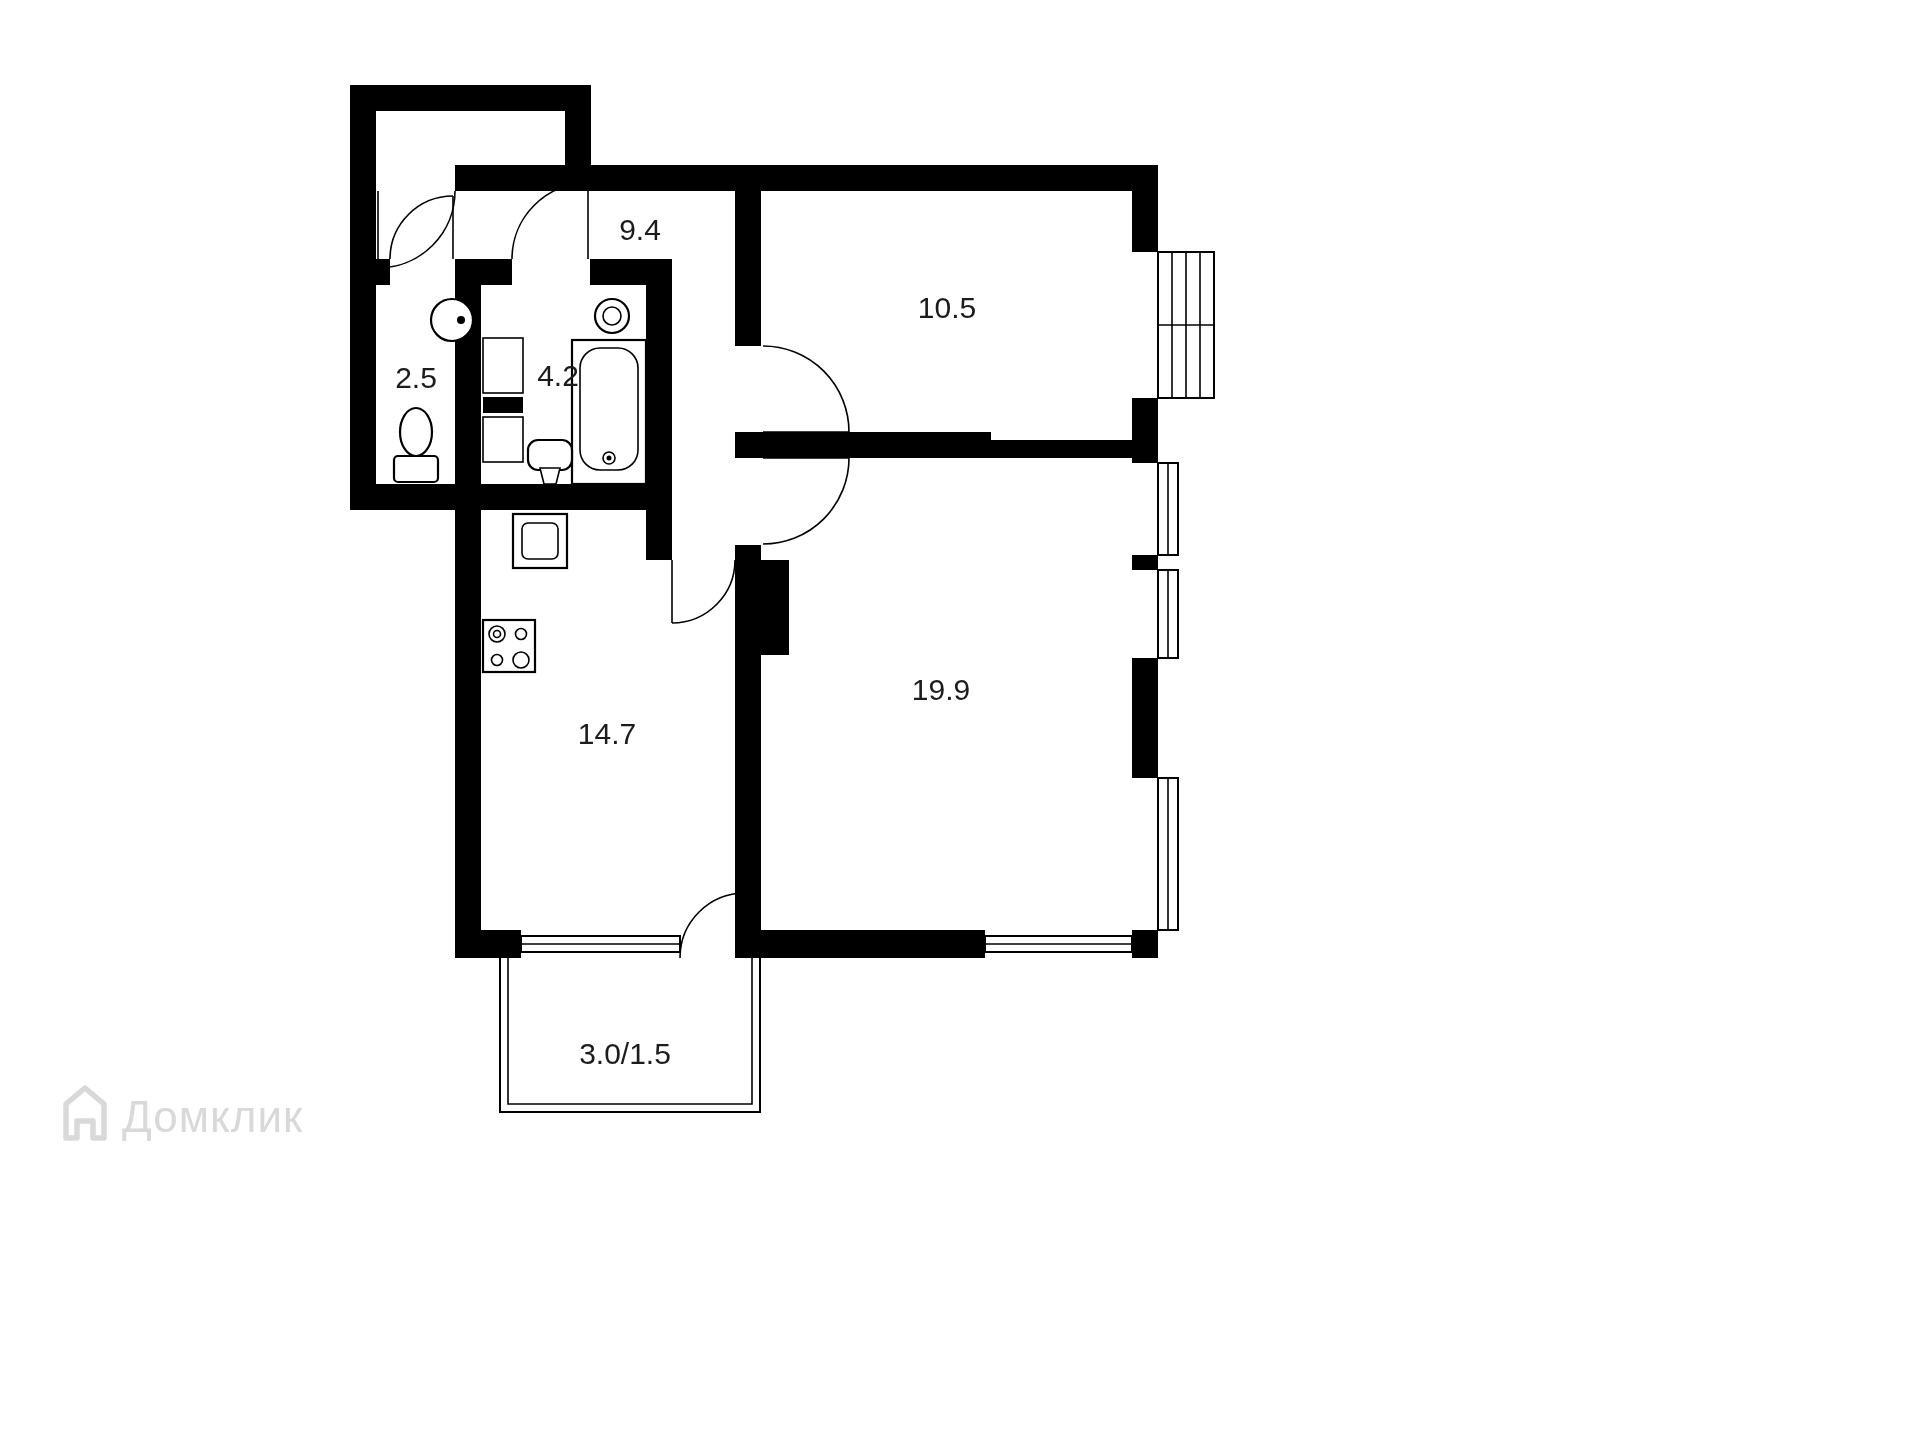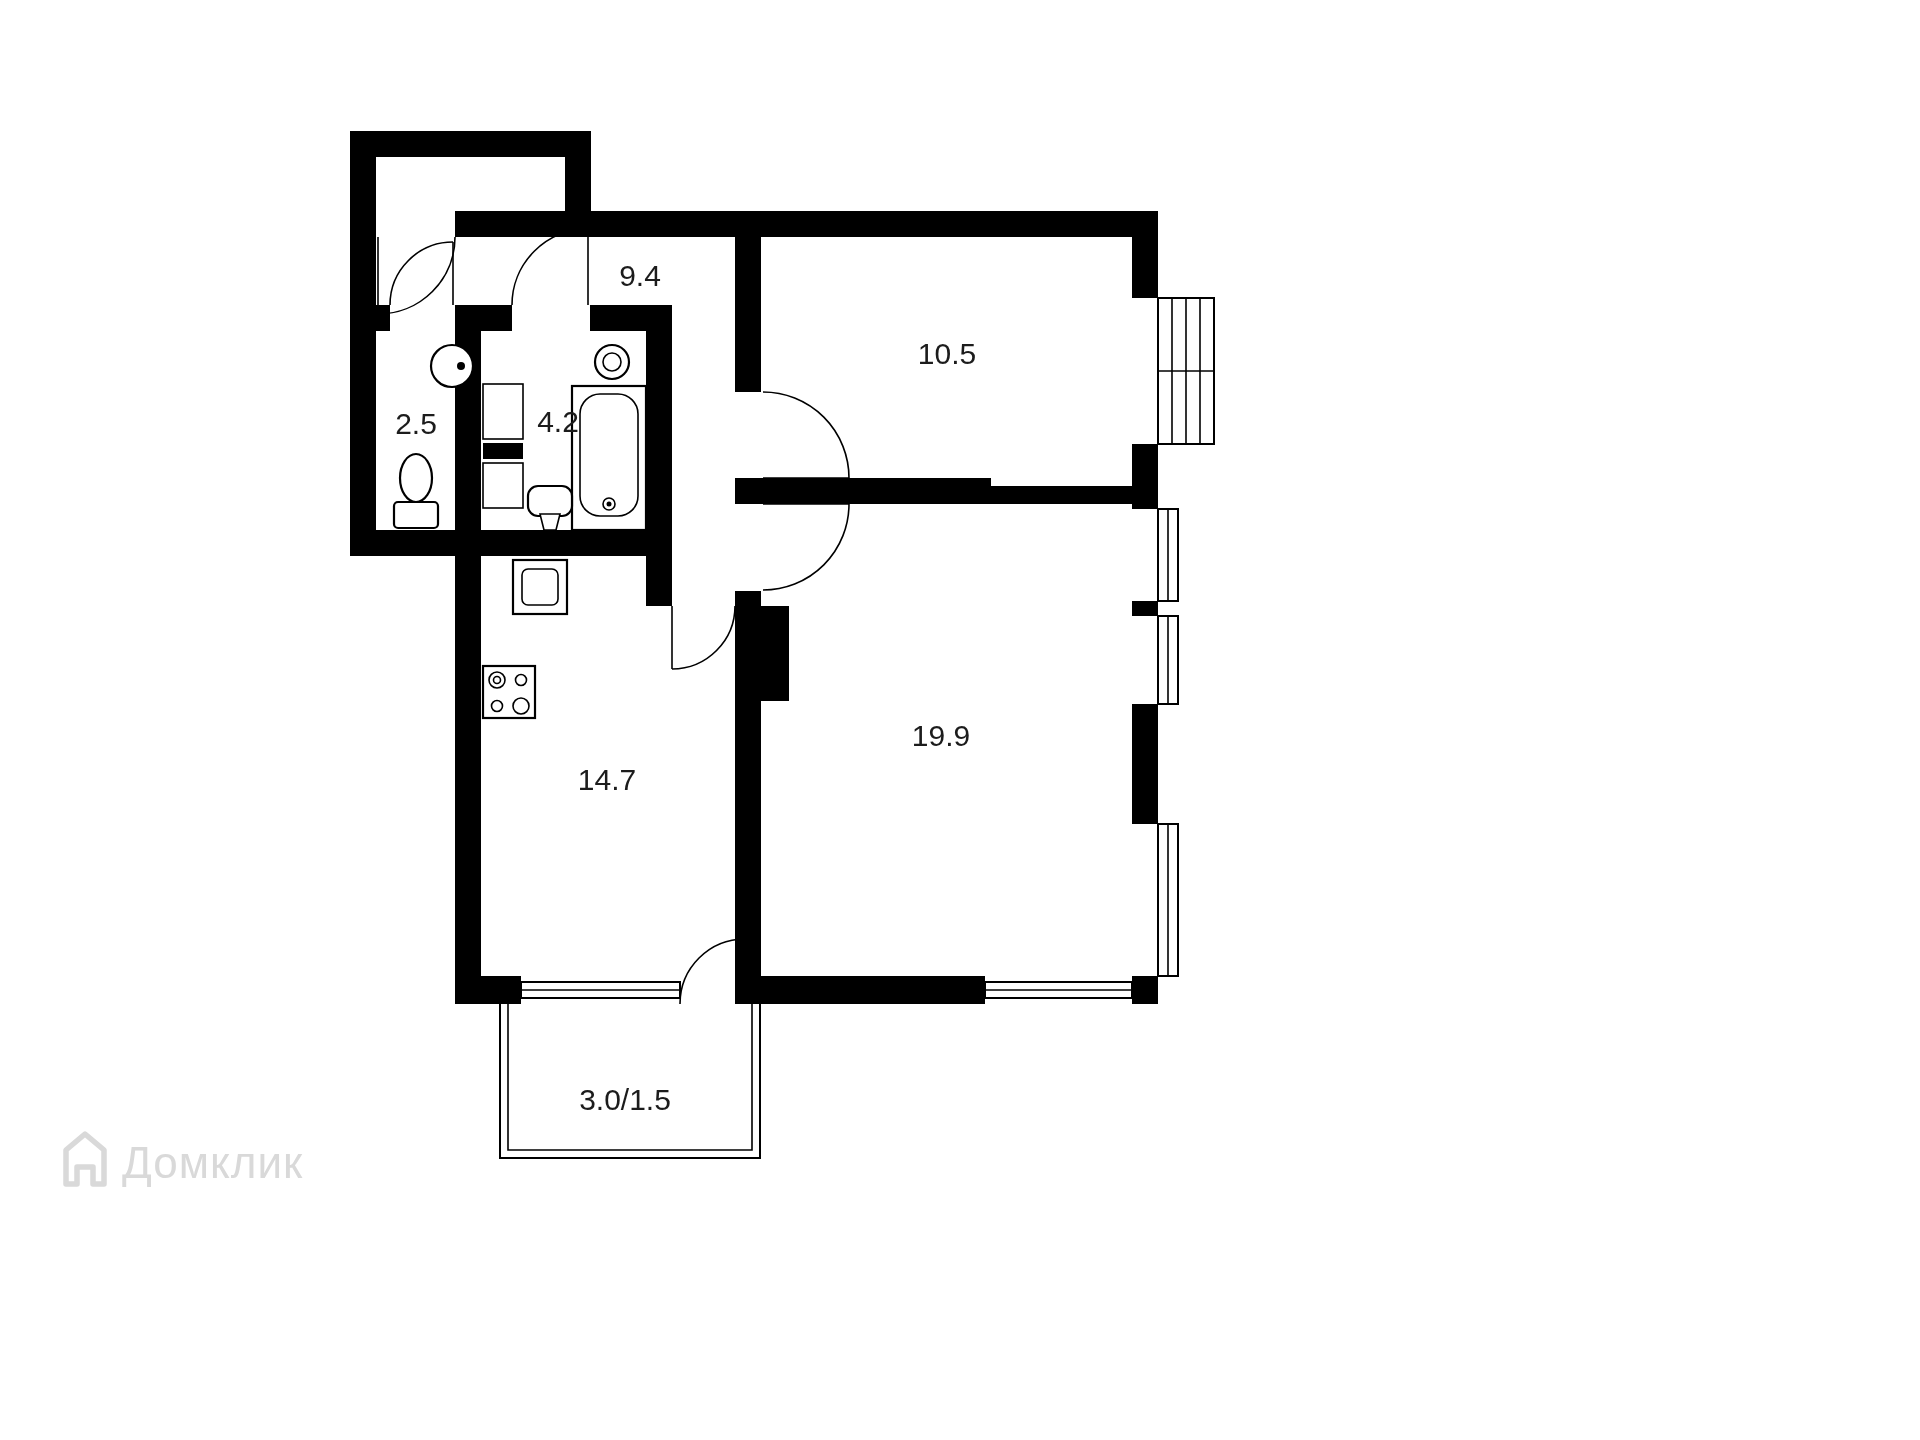--- a/index.html
+++ b/index.html
@@ -3,21 +3,20 @@
 <meta charset="utf-8">
 <style>
   html, body { margin: 0; padding: 0; background: #ffffff; }
   .page {
     position: relative;
     width: 1920px;
     height: 1212px;
     background: #ffffff;
     overflow: hidden;
     font-family: "Liberation Sans", "DejaVu Sans", sans-serif;
-    margin-top: 46px;
   }
   svg { position: absolute; inset: 0; display: block; }
   .wall { fill: #000000; stroke: none; }
   .thin { fill: none; stroke: #000000; stroke-width: 2; }
   .thin15 { fill: none; stroke: #000000; stroke-width: 1.6; }
   .fixture { fill: #ffffff; stroke: #000000; stroke-width: 2.2; }
   .fixture-thin { fill: #ffffff; stroke: #000000; stroke-width: 1.6; }
   .area-label {
     font-family: "Liberation Sans", "DejaVu Sans", sans-serif;
     font-size: 30px;

